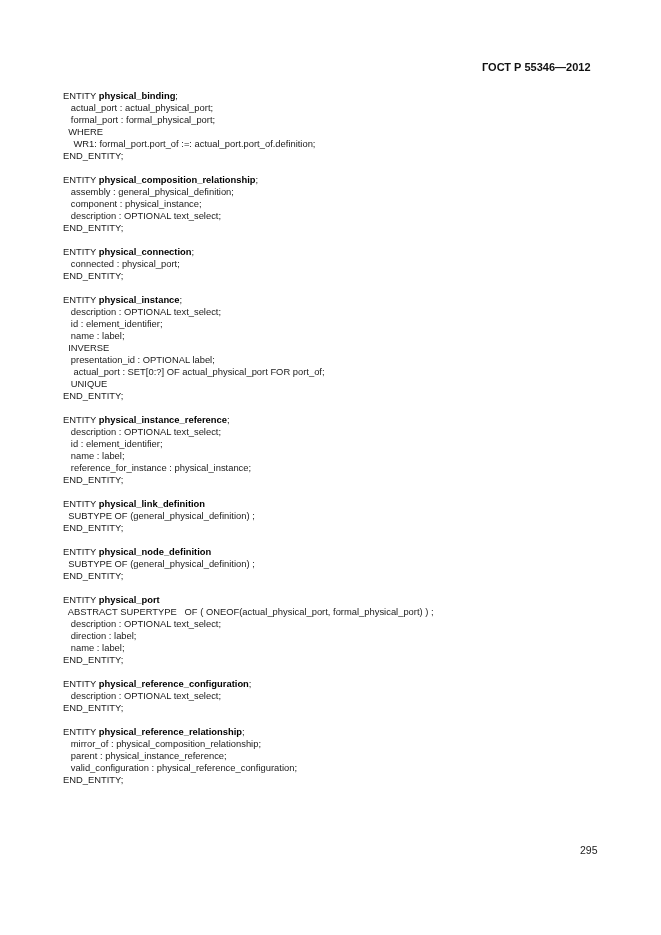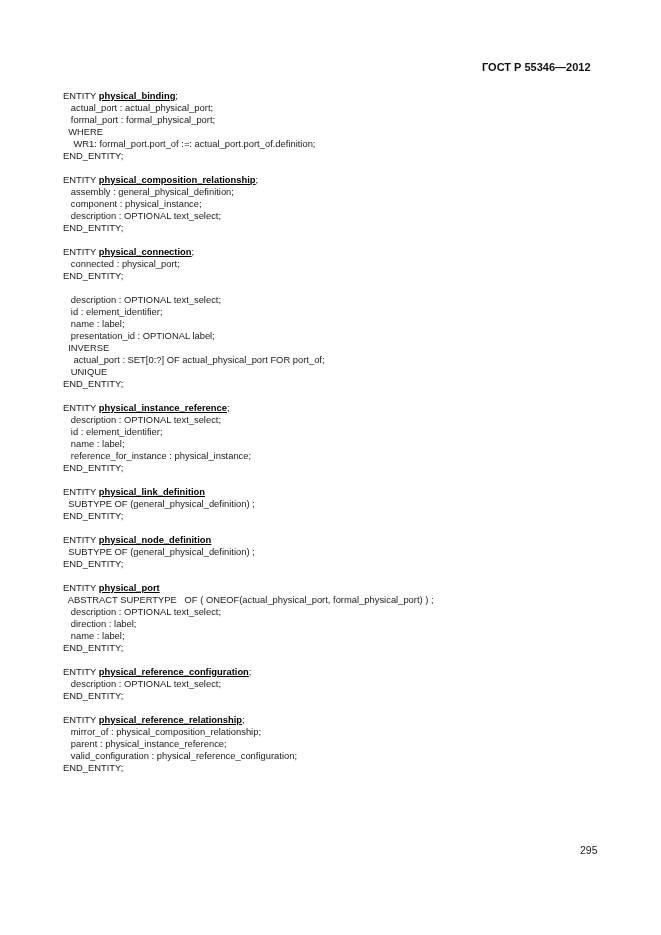--- a/index.html
+++ b/index.html
@@ -10,21 +10,21 @@
     .header {
       position: absolute; top: 61px; left: 482px;
       font-size: 11px; font-weight: bold; color: #111;
     }
     .content {
       position: absolute; top: 90px; left: 63px;
       font-size: 9.4px; line-height: 12px;
     }
     .line { white-space: pre; height: 12px; }
     .blank { height: 12px; }
-    .name { font-weight: bold; color: #000; text-decoration: underline; }
+    .name { font-weight: bold; color: #000; }
     .page-num {
       position: absolute; top: 844px; left: 580px; font-size: 10.5px; color: #222;
     }
   </style>
 </head>
 <body>
 
 <div class="header">ГОСТ Р 55346—2012</div>
 
 <div class="content" id="listing">
@@ -45,25 +45,26 @@
       <div class="line">END_ENTITY;</div>
     </div>
     <div class="blank"></div>
     <div>
       <div class="line"><span>ENTITY </span><span class="name">physical_connection</span><span>;</span></div>
       <div class="line">   connected : physical_port;</div>
       <div class="line">END_ENTITY;</div>
     </div>
     <div class="blank"></div>
     <div>
+      <div class="line"><span>ENTITY </span><span class="name">physical_instance</span><span>;</span></div>
       <div class="line">   description : OPTIONAL text_select;</div>
       <div class="line">   id : element_identifier;</div>
       <div class="line">   name : label;</div>
+      <div class="line">  INVERSE</div>
       <div class="line">   presentation_id : OPTIONAL label;</div>
-      <div class="line">  INVERSE</div>
       <div class="line">    actual_port : SET[0:?] OF actual_physical_port FOR port_of;</div>
       <div class="line">   UNIQUE</div>
       <div class="line">END_ENTITY;</div>
     </div>
     <div class="blank"></div>
     <div>
       <div class="line"><span>ENTITY </span><span class="name">physical_instance_reference</span><span>;</span></div>
       <div class="line">   description : OPTIONAL text_select;</div>
       <div class="line">   id : element_identifier;</div>
       <div class="line">   name : label;</div>

